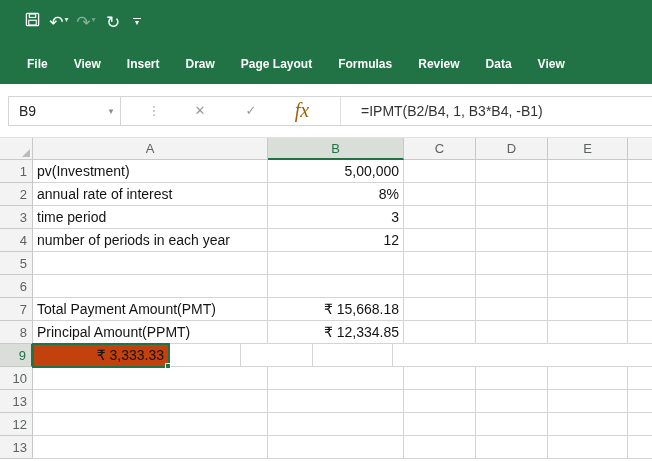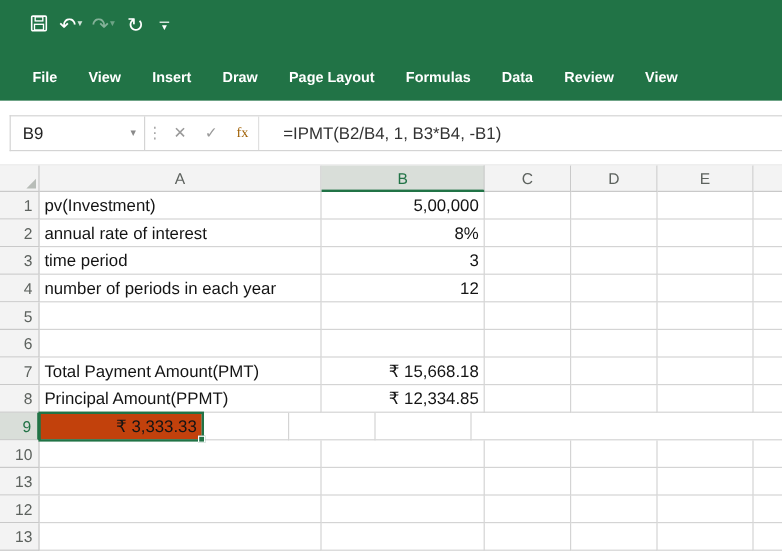--- a/index.html
+++ b/index.html
@@ -18,27 +18,27 @@
     color:#fff; width:18px; height:26px; }
   .qat-custom .bar { width:8px; border-top:1px solid #fff; margin-bottom:1px; }
   .qat-custom .chev { font-size:8px; line-height:6px; }
 
   .tabs { height:40px; display:flex; align-items:center; padding-left:14px; }
   .tab { color:#fff; font-size:12px; padding:0 13px; height:100%; display:flex; align-items:center; cursor:default;font-weight:bold; }
 
   
   .fb-wrap { height:54px; background:#fff; display:flex; align-items:center; padding:0 0 0 8px;
     border-bottom:1px solid #e3e3e3; }
-  .fbar { flex:1; height:30px; display:flex; align-items:stretch; border:1px solid #d4d4d4; border-right:none; background:#fff; }
+  .fbar { flex:1; height:30px; display:flex; align-items:stretch; border:1px solid #d4d4d4; border-right:none; background:#fff;gap:25px; }
   .name-box { width:112px; display:flex; align-items:center; border-right:1px solid #d4d4d4; }
   .name-box .val { flex:1; padding-left:10px; font-size:14px; color:#222; }
   .name-box .dd { width:18px; text-align:center; color:#8a8a8a; font-size:9px; }
   .fb-dots { width:16px; display:flex; align-items:center; justify-content:center; color:#a8a8a8; font-size:13px; }
   .fb-btn { width:26px; display:flex; align-items:center; justify-content:center; color:#9a9a9a; font-size:13px; }
-  .fb-btn.fx { color:#a16207; font-family:"Liberation Serif","DejaVu Serif",serif; font-size:12px; }
+  .fb-btn.fx { color:#a16207; font-style:italic; font-family:"Liberation Serif","DejaVu Serif",serif; font-size:20px; }
   .fb-formula { flex:1; display:flex; align-items:center; border-left:1px solid #e0e0e0;
     font-size:14px; color:#333; padding-left:20px; white-space:nowrap; overflow:hidden; }
 
   
   .grid { font-size:14px; color:#141414; }
   .ghead { display:flex; height:22px; }
   .gh { background:#f3f3f3; border-right:1px solid #c9c9c9; border-bottom:1px solid #c9c9c9;
     color:#5d625e; font-size:13px; display:flex; align-items:center; justify-content:center; }
   .gh.hsel { background:#d9ded9; color:#217346; border-bottom:2px solid #217346; }
   .corner { position:relative; }
@@ -95,22 +95,22 @@
       <span class="chev">▾</span>
     </div>
   </div>
   <div class="tabs">
     <div class="tab">File</div>
     <div class="tab">View</div>
     <div class="tab">Insert</div>
     <div class="tab">Draw</div>
     <div class="tab">Page Layout</div>
     <div class="tab">Formulas</div>
+    <div class="tab">Review</div>
     <div class="tab">Data</div>
-    <div class="tab">Review</div>
     <div class="tab">View</div>
   </div>
 </div>
 
 <div class="fb-wrap">
   <div class="fbar">
     <div class="name-box">
       <span class="val">B9</span>
       <span class="dd">▾</span>
     </div>

